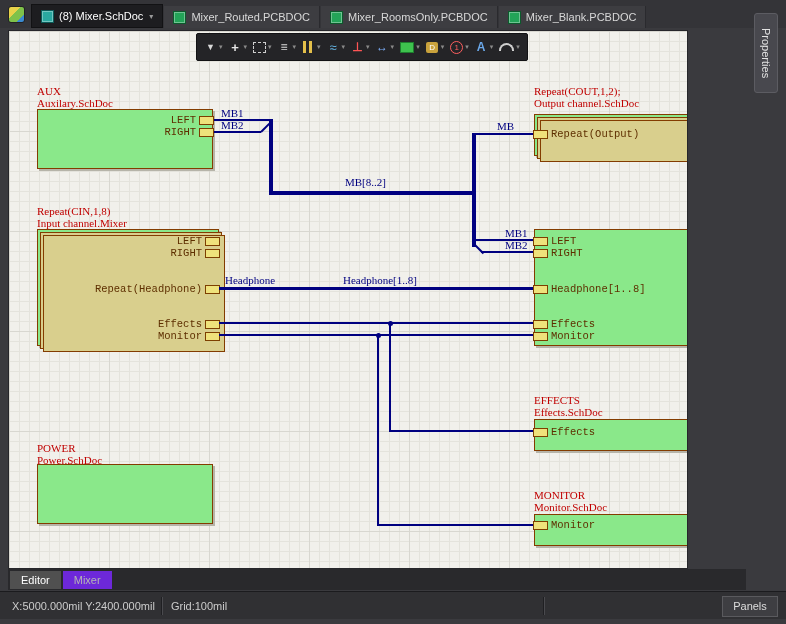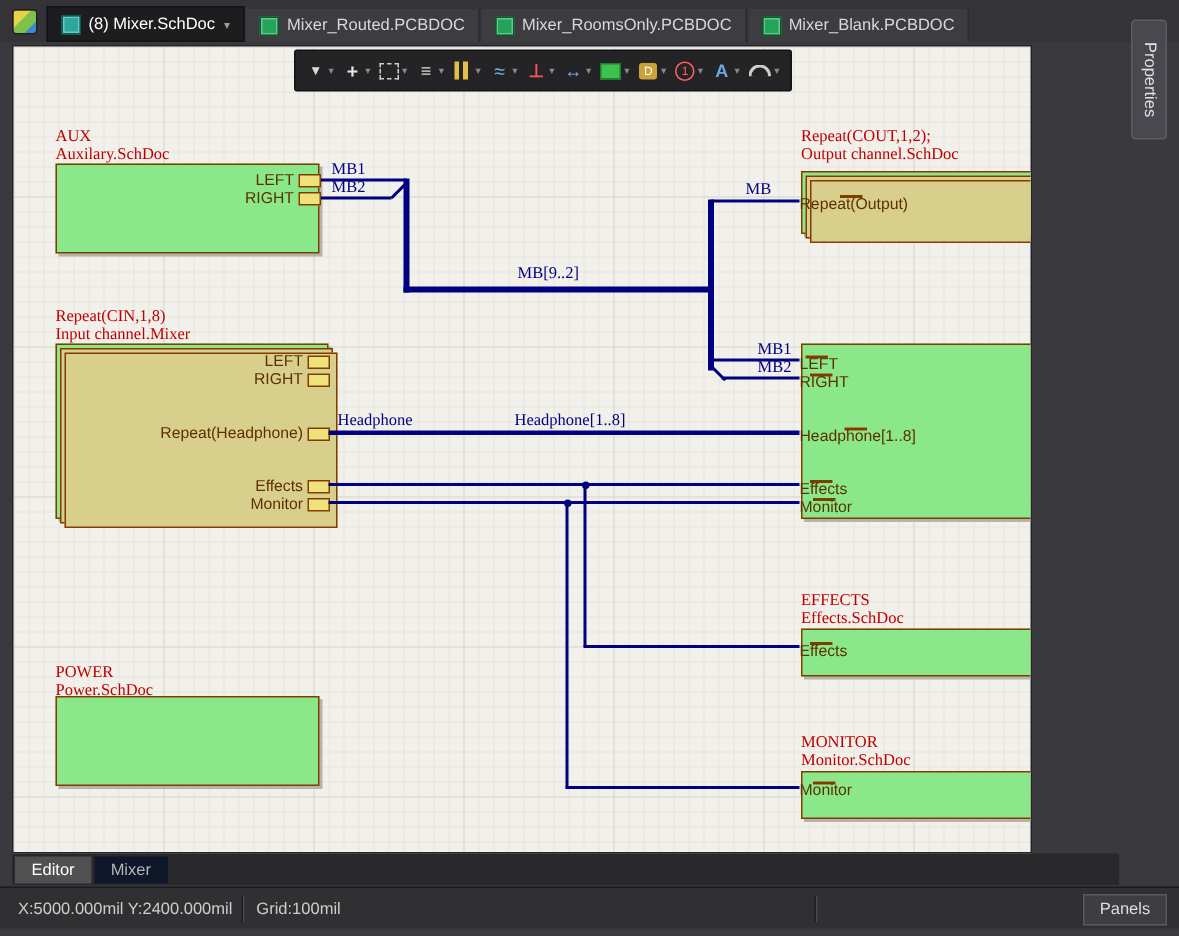--- a/index.html
+++ b/index.html
@@ -44,24 +44,24 @@
          box-shadow:2px 2px 0 #b6b4a9;box-sizing:border-box;}
   .stacked::before,.stacked::after{content:"";position:absolute;left:-1px;top:-1px;
          width:100%;height:100%;border:1px solid #833c00;background:#d9cf8d;z-index:-1;}
   .stacked::before{transform:translate(3px,3px);}
   .stacked::after{transform:translate(6px,6px);}
 
   .sheet-title{position:absolute;font-family:"Liberation Serif",serif;font-size:11px;
          line-height:12px;color:#c00000;white-space:nowrap;}
 
   .entry{position:absolute;display:flex;align-items:center;height:9px;
-         font-family:Liberation Sans, sans-serif;font-size:10.5px;line-height:9px;
+         font-family:Liberation Mono, monospace;font-size:10.5px;line-height:9px;
          color:#5e2f00;white-space:nowrap;}
   .entry.right{right:-2px;}
-  .entry.left{left:-2px;flex-direction:column;}
+  .entry.left{left:-2px;}
   .pglyph{width:15px;height:9px;background:#efe27b;border:1px solid #7d3f00;box-sizing:border-box;}
   .entry.right .pglyph{margin-left:3px;}
   .entry.left  .pglyph{margin-right:3px;}
 
   
   .wire{position:absolute;background:#000080;z-index:3;}
   .diag{transform-origin:0 50%;}
   .dot{position:absolute;width:5px;height:5px;border-radius:50%;background:#000080;z-index:4;}
   .net-label{position:absolute;font-family:"Liberation Serif",serif;font-size:11px;
          line-height:11px;color:#000080;white-space:nowrap;z-index:4;}
@@ -89,21 +89,21 @@
       font-size:8px;line-height:11px;text-align:center;}
   .i-text{color:#6aa7e8;font-size:12px;font-weight:bold;}
   .i-arc{width:11px;height:6px;border:2px solid #cfcfcf;border-bottom:none;
       border-radius:11px 11px 0 0;}
 
   
   #editor-tabs{position:absolute;left:8px;top:569px;width:738px;height:21px;background:#29292c;
       display:flex;align-items:center;}
   .etab{padding:3px 11px;margin-left:2px;cursor:default;}
   .etab.active{background:#505050;color:#ffffff;}
-  .etab.inactive{background:#0f172a;color:#b4b4b4;}
+  .etab.inactive{background:#6d28d9;color:#b4b4b4;}
 
   
   #statusbar{position:absolute;left:0;top:591px;width:786px;height:27px;background:#303033;
       border-top:1px solid #1b1b1e;display:flex;align-items:center;color:#cccccc;}
   .sb-text{margin-left:12px;white-space:nowrap;}
   .sb-sep{width:1px;height:18px;background:#1f1f22;border-right:1px solid #4a4a4e;margin:0 6px;}
   #panels-btn{position:absolute;right:8px;top:4px;width:54px;height:19px;background:#3e3e42;
       border:1px solid #5a5a5e;color:#dddddd;text-align:center;line-height:19px;cursor:default;}
 </style>
 </head>
@@ -262,21 +262,21 @@
 
     <div class="wire" style="left:210px;top:303px;width:314px;height:2px;"></div>
     <div class="wire" style="left:368px;top:304px;width:2px;height:190px;"></div>
     <div class="wire" style="left:368px;top:493px;width:156px;height:2px;"></div>
 
     <div class="dot" style="left:379px;top:290px;"></div>
     <div class="dot" style="left:367px;top:302px;"></div>
 
     <div class="net-label" style="left:212px;top:77px;">MB1</div>
     <div class="net-label" style="left:212px;top:89px;">MB2</div>
-    <div class="net-label" style="left:336px;top:146px;">MB[9..2]</div>
+    <div class="net-label" style="left:336px;top:146px;">MB[8..2]</div>
     <div class="net-label" style="left:488px;top:90px;">MB</div>
     <div class="net-label" style="left:496px;top:197px;">MB1</div>
     <div class="net-label" style="left:496px;top:209px;">MB2</div>
     <div class="net-label" style="left:216px;top:244px;">Headphone</div>
     <div class="net-label" style="left:334px;top:244px;">Headphone[1..8]</div>
   </div>
 
   <div id="float-toolbar">
     <div class="tbtn">
       <span class="ticon i-filter">▼</span>

